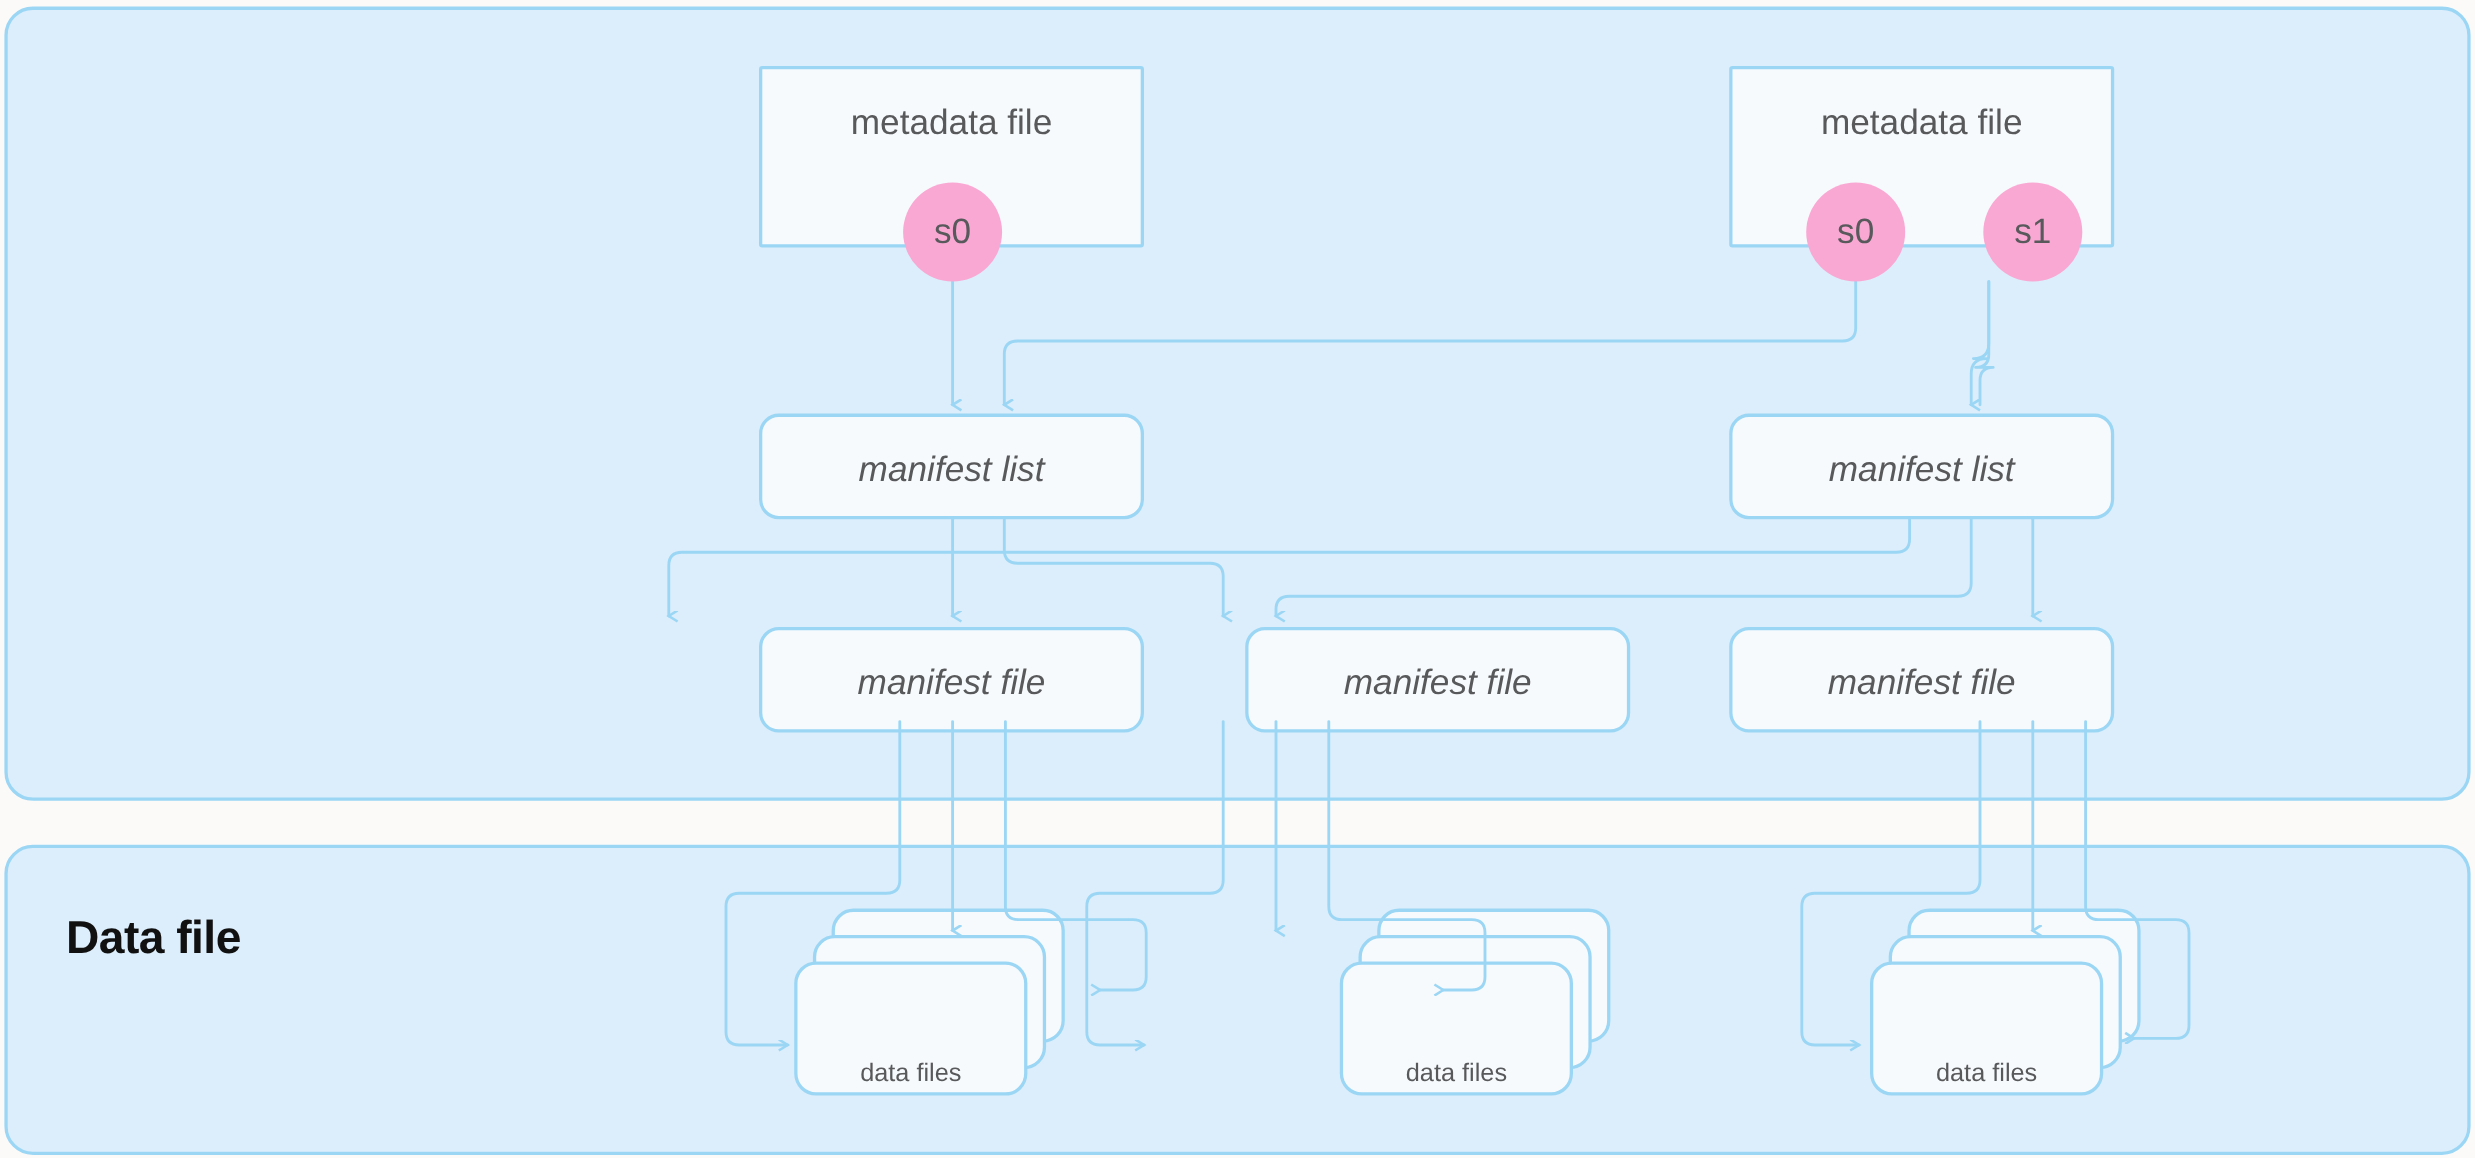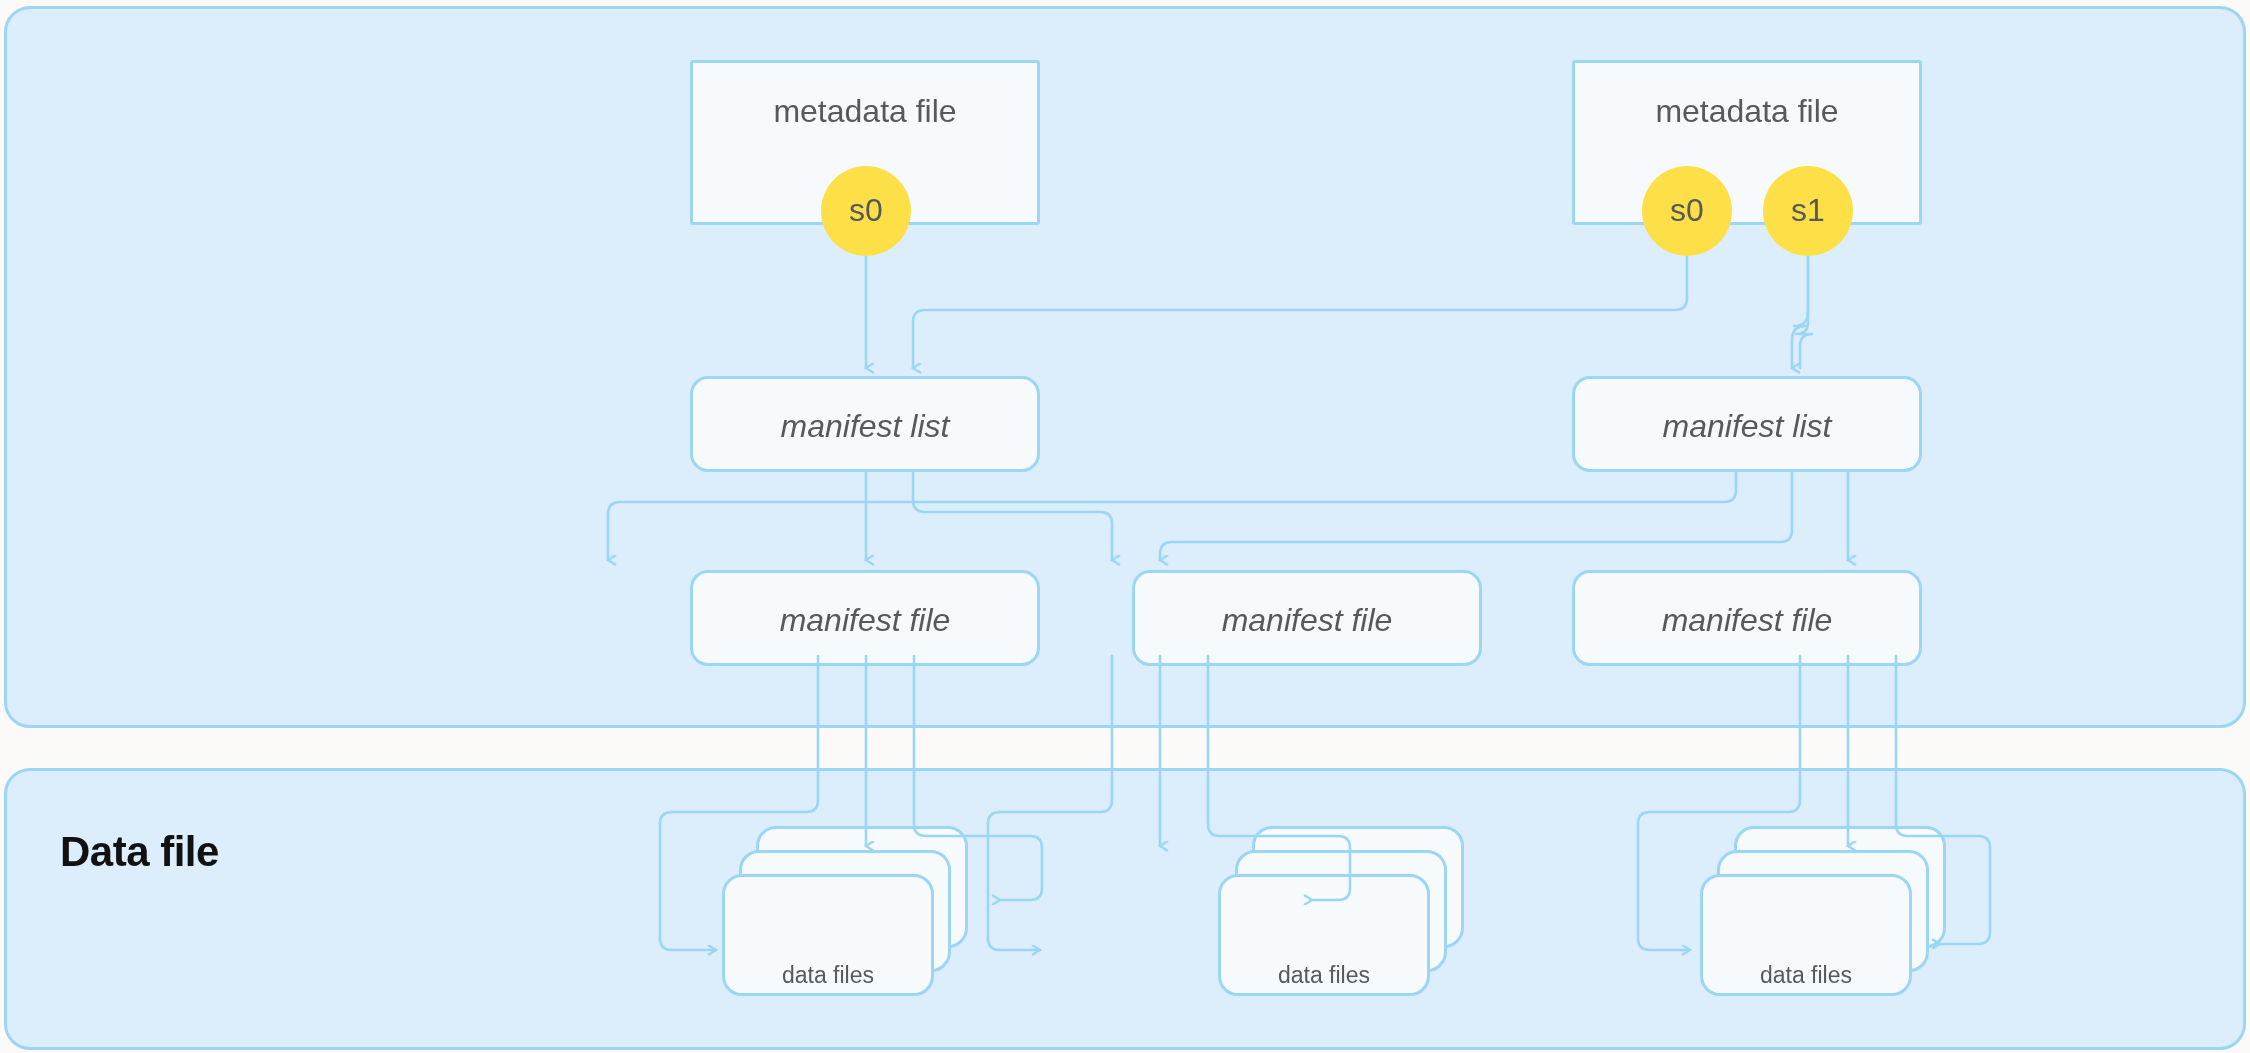--- a/index.html
+++ b/index.html
@@ -64,21 +64,21 @@
   .mfile { height: 165px; border-radius: 3px; }
   .mfile .node-label { top: 30px; }
   .mlist, .mfilebox { height: 96px; font-style: italic; }
   .mlist .node-label, .mfilebox .node-label { top: 29px; }
 
   .snap {
     position: absolute;
     width: 90px;
     height: 90px;
     border-radius: 50%;
-    background: #fde047;
+    background: #f9a8d4;
     z-index: 6;
   }
   .snap-label {
     position: absolute;
     width: 100%;
     text-align: center;
     top: 26px;
     font-size: 32px;
     color: #58595B;
   }
@@ -171,21 +171,21 @@
   <div class="snap" style="left:821px; top:166px;">
     <div class="snap-label">s0</div>
   </div>
 
   <div class="node mfile" style="left:1572px; top:60px; width:350px;">
     <div class="node-label">metadata file</div>
   </div>
   <div class="snap" style="left:1642px; top:166px;">
     <div class="snap-label">s0</div>
   </div>
-  <div class="snap" style="left:1763px; top:166px;">
+  <div class="snap" style="left:1803px; top:166px;">
     <div class="snap-label">s1</div>
   </div>
 
   <div class="node mlist" style="left:690px; top:376px; width:350px;">
     <div class="node-label">manifest list</div>
   </div>
   <div class="node mlist" style="left:1572px; top:376px; width:350px;">
     <div class="node-label">manifest list</div>
   </div>
 

